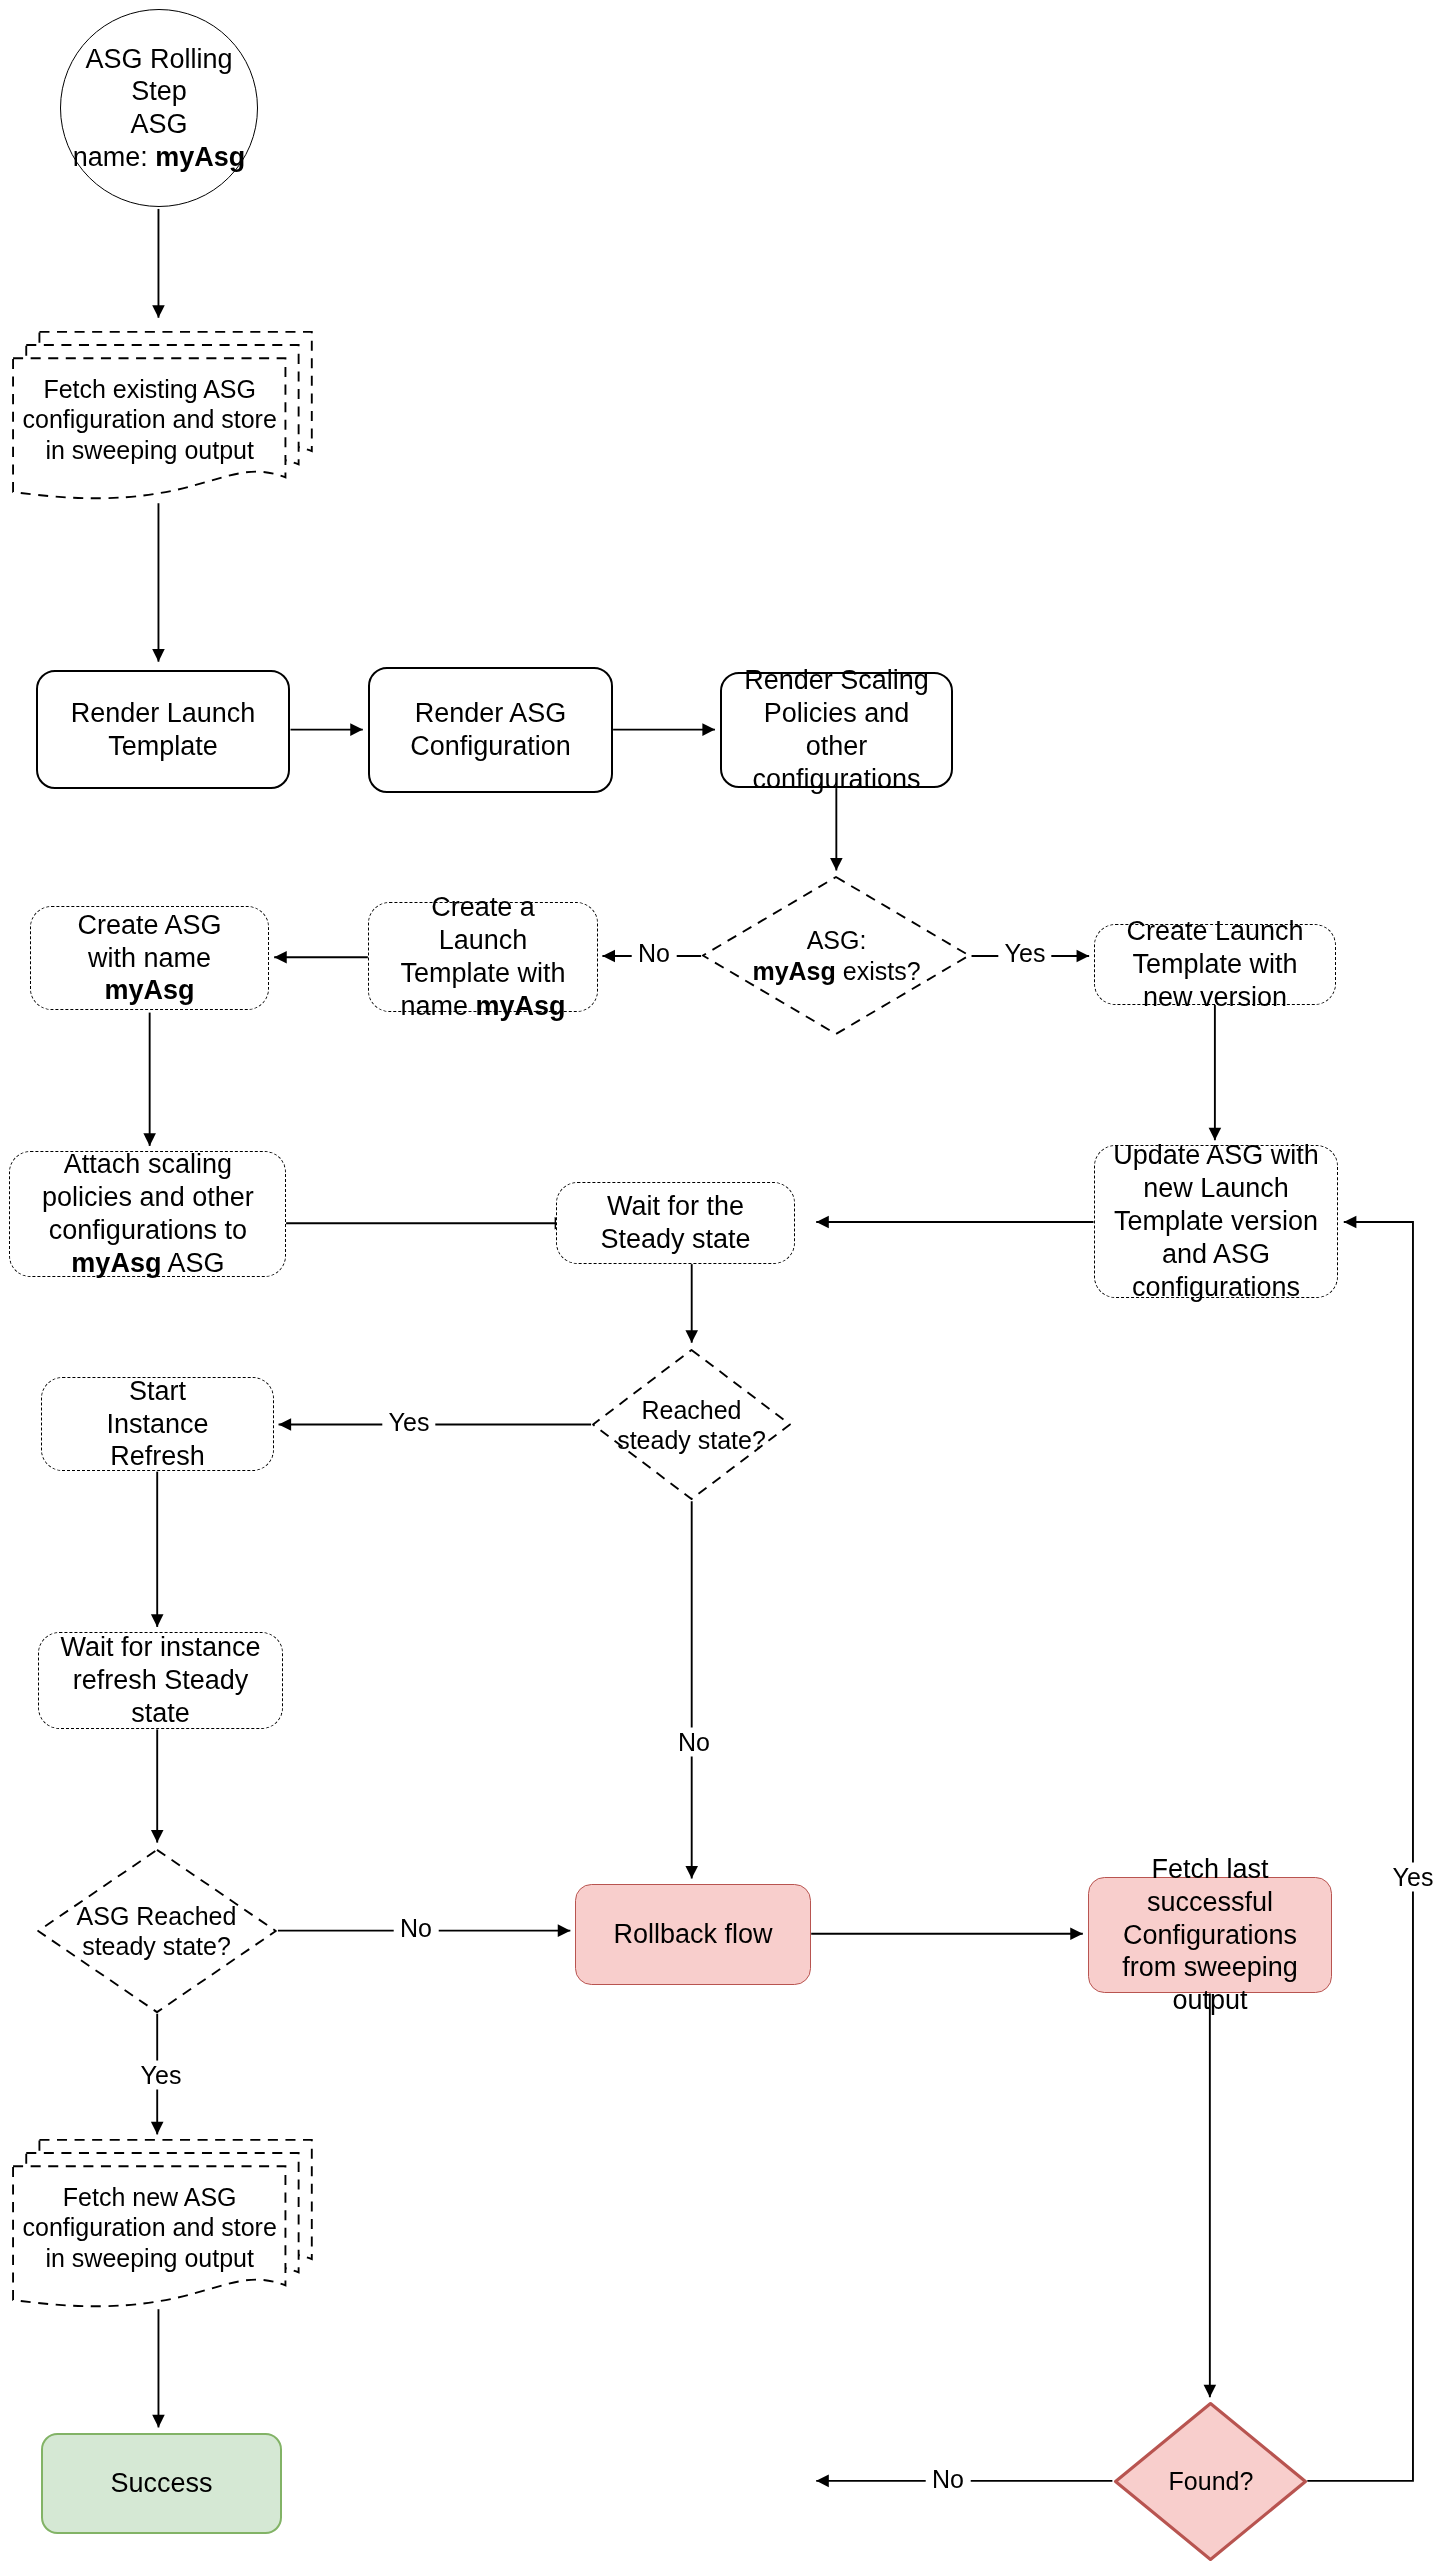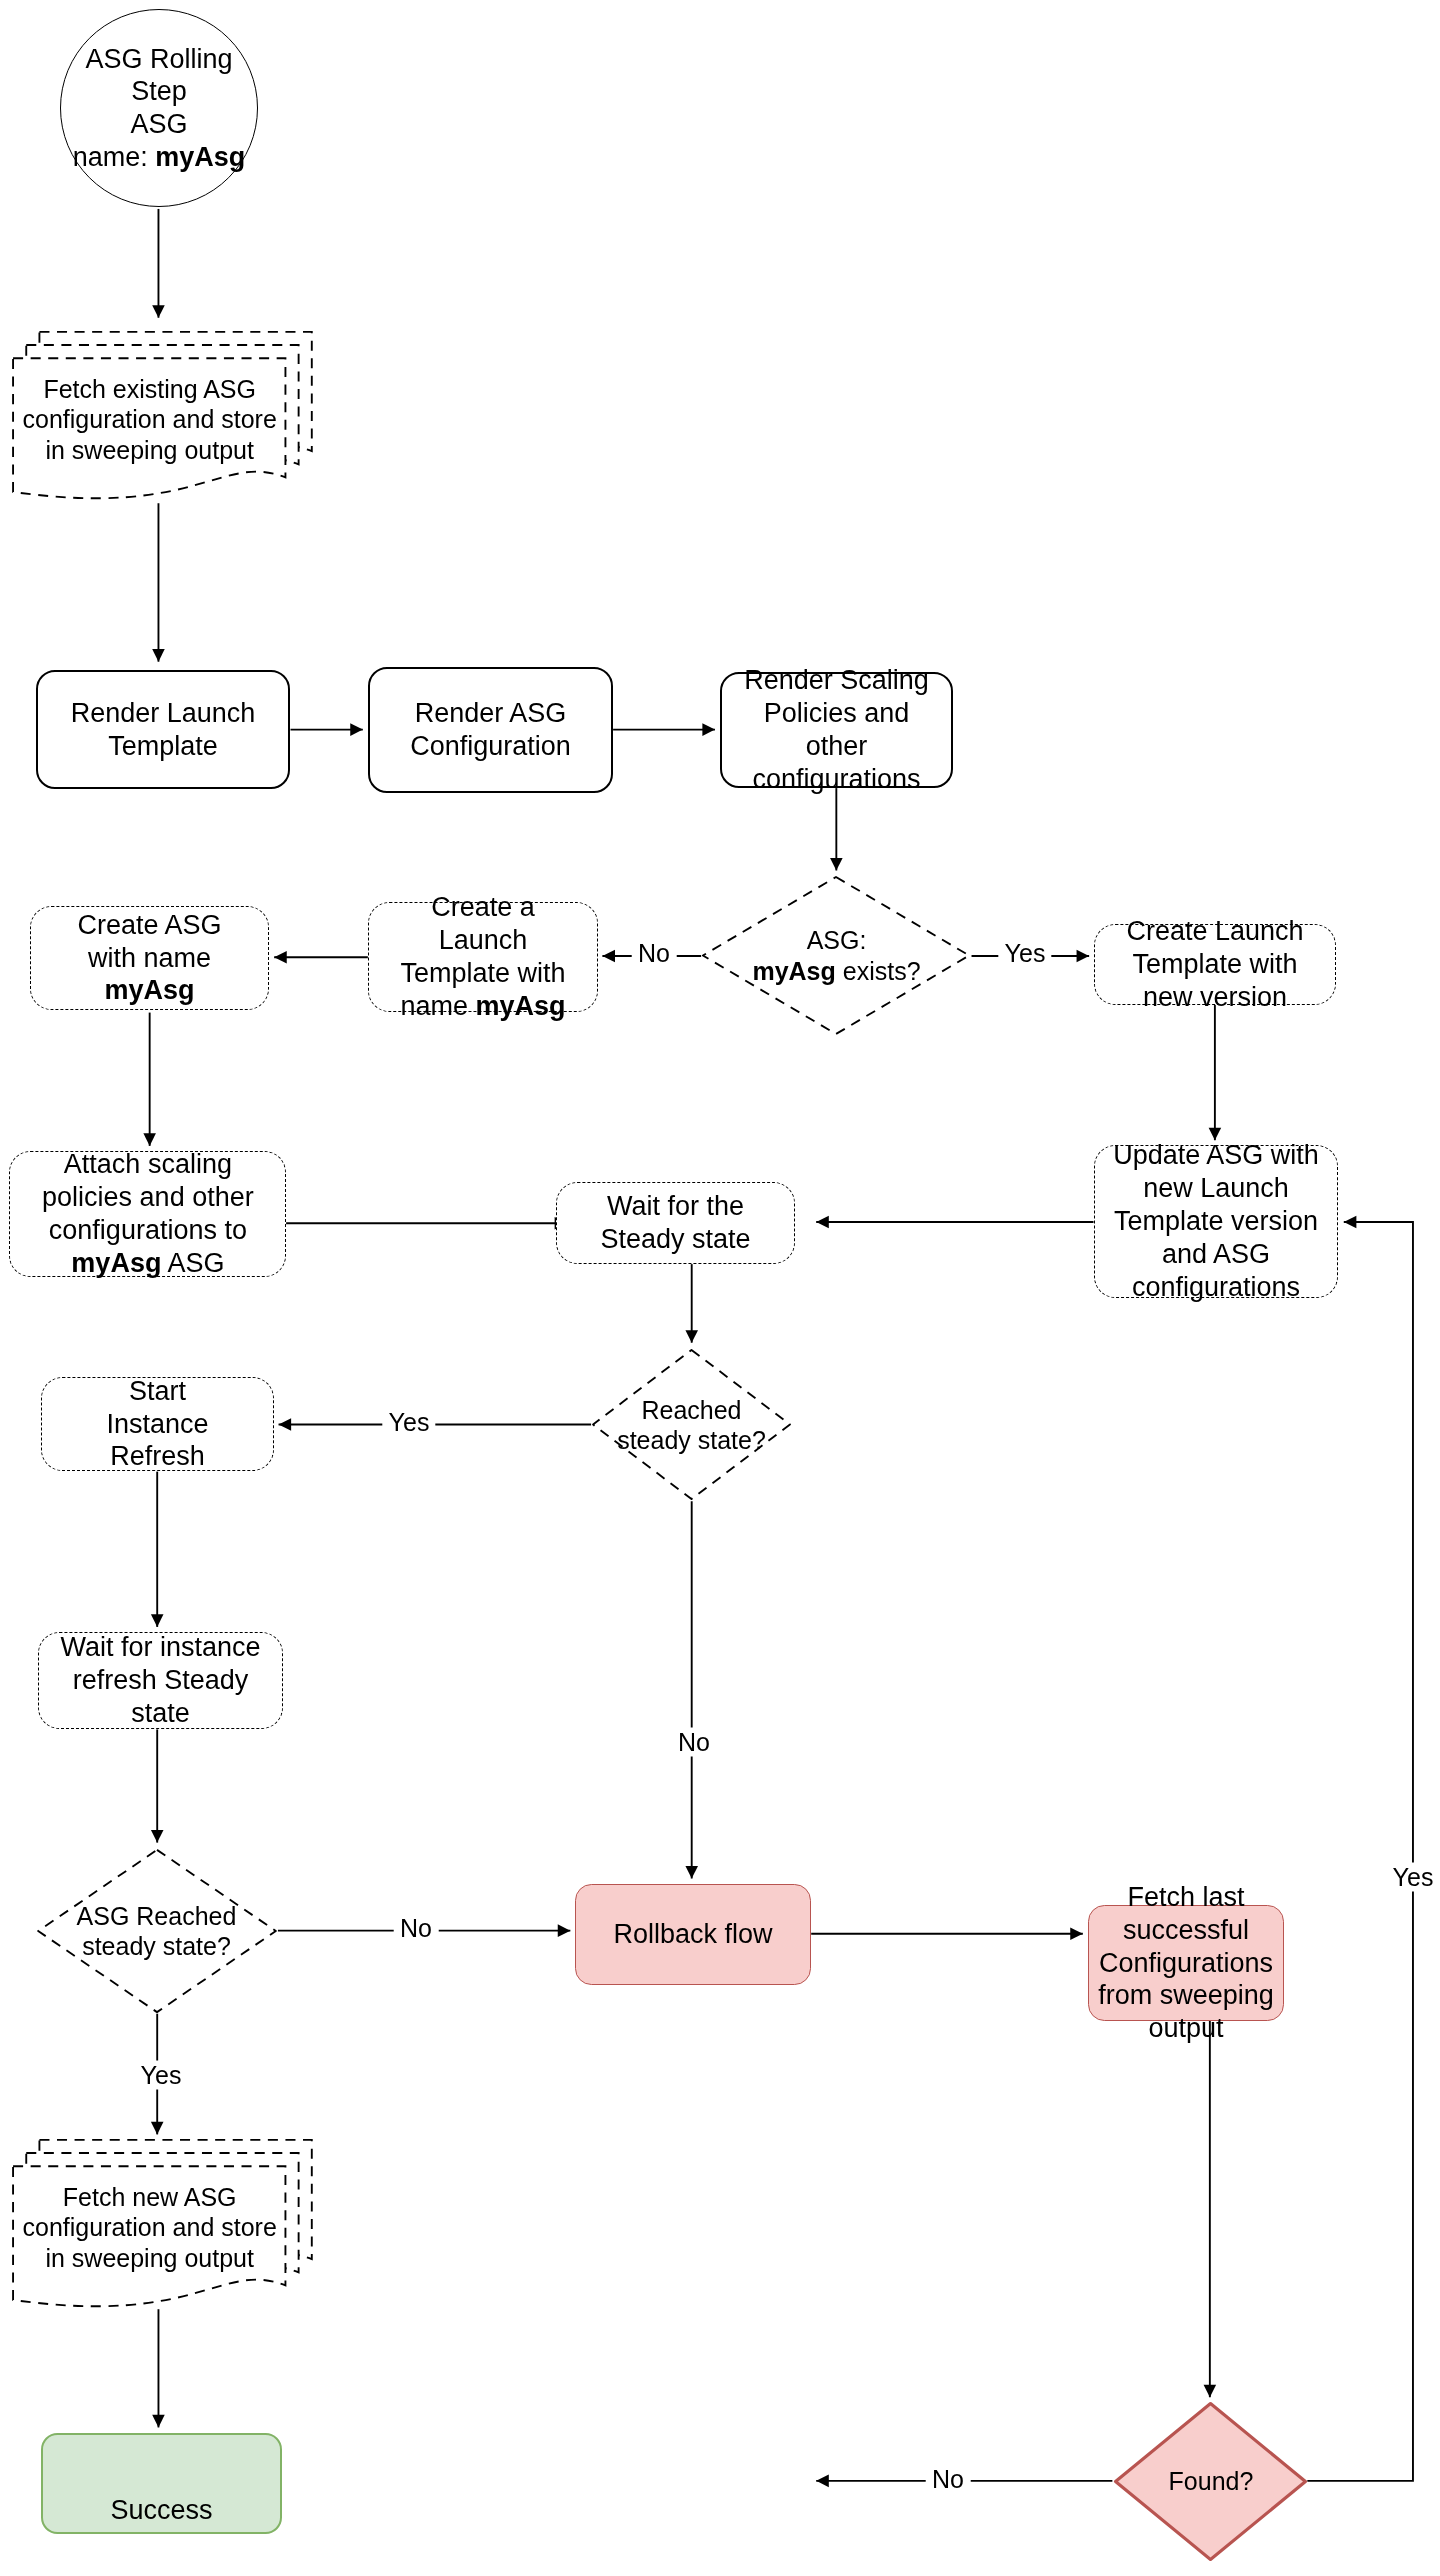--- a/index.html
+++ b/index.html
@@ -10,21 +10,21 @@
   .edges{position:absolute;left:0;top:0;z-index:1;}
   .node{
     position:absolute;display:flex;align-items:center;justify-content:center;
     text-align:center;font-size:27px;line-height:1.22;z-index:2;box-sizing:border-box;
     padding:5px 8.8px;
   }
   .rect{border:2.5px solid #000;border-radius:19px;background:#fff;}
   .rect.dashedb{border:1.9px dashed #000;border-radius:21.4px;}
   .danger{background:var(--danger-fill);border:1.9px solid var(--danger-stroke);border-radius:16.4px;}
   .danger.dashedb{border:3.1px dashed var(--danger-stroke);}
-  .success-node{background:var(--success-fill);border:2.5px solid var(--success-stroke);border-radius:16.4px;align-items:flex-end;}
+  .success-node{background:var(--success-fill);border:2.5px solid var(--success-stroke);border-radius:16.4px;}
   .circle{border:1.9px solid #000;border-radius:50%;background:#fff;padding:0;}
   .col{display:flex;flex-direction:column;align-items:center;justify-content:center;}
   .shape{position:absolute;z-index:2;}
   .shape svg{position:absolute;left:0;top:0;}
   .shape .label{
     position:absolute;display:flex;align-items:center;justify-content:center;
     text-align:center;font-size:25px;line-height:1.22;
   }
   .edge-label{
     position:absolute;z-index:3;transform:translate(-50%,-50%);
@@ -164,21 +164,21 @@
   <div class="shape" style="left:36px;top:1848px;width:242px;height:166px;">
     <svg width="242" height="166" viewBox="0 0 384 264">
       <polygon points="192,3 381,132 192,261 3,132" fill="#fff" stroke="#000" stroke-width="3" stroke-dasharray="16 12" stroke-linejoin="round"></polygon>
     </svg>
     <div class="label" style="left:28px;top:25px;width:185px;height:116px;">ASG Reached steady state?</div>
   </div>
 
   <div class="node danger" style="left:575px;top:1884px;width:236px;height:101px;">
     <div>Rollback flow</div>
   </div>
-  <div class="node danger" style="left:1088px;top:1877px;width:196px;height:116px;margin-top:28px;">
+  <div class="node danger" style="left:1088px;top:1877px;width:244px;height:116px;">
     <div style="max-width:233px;">Fetch last successful Configurations from sweeping output</div>
   </div>
 
   <div class="shape" style="left:11.3px;top:2138px;width:306px;height:182px;">
     <svg width="306" height="182" viewBox="0 0 487 290">
       <g fill="#fff" stroke="#000" stroke-width="3" stroke-dasharray="16 12">
         <path d="M45 3 L479 3 L479 193 C377 153 342 258 45 216 Z"></path>
         <path d="M24 24 L458 24 L458 214 C356 174 321 279 24 237 Z"></path>
         <path d="M3 45 L437 45 L437 235 C335 195 300 300 3 258 Z"></path>
       </g>

